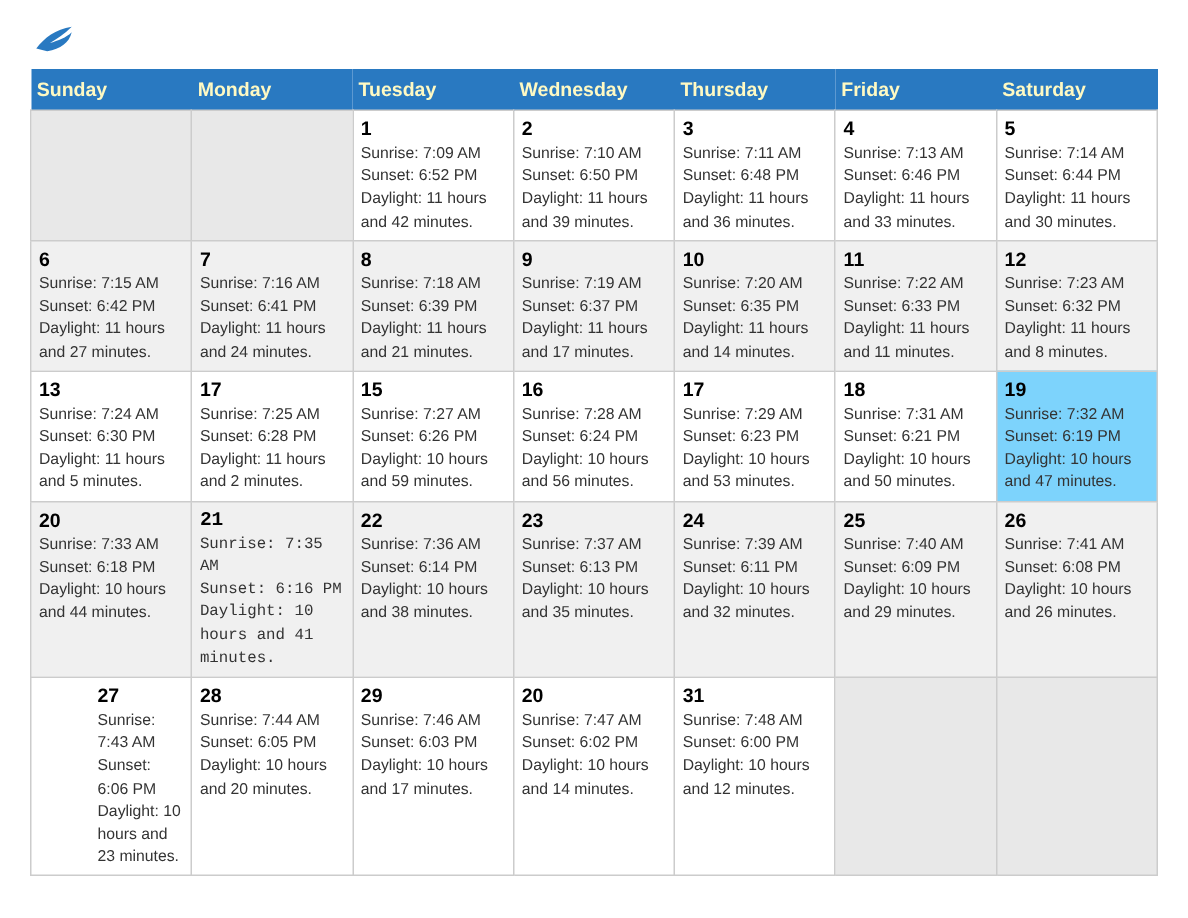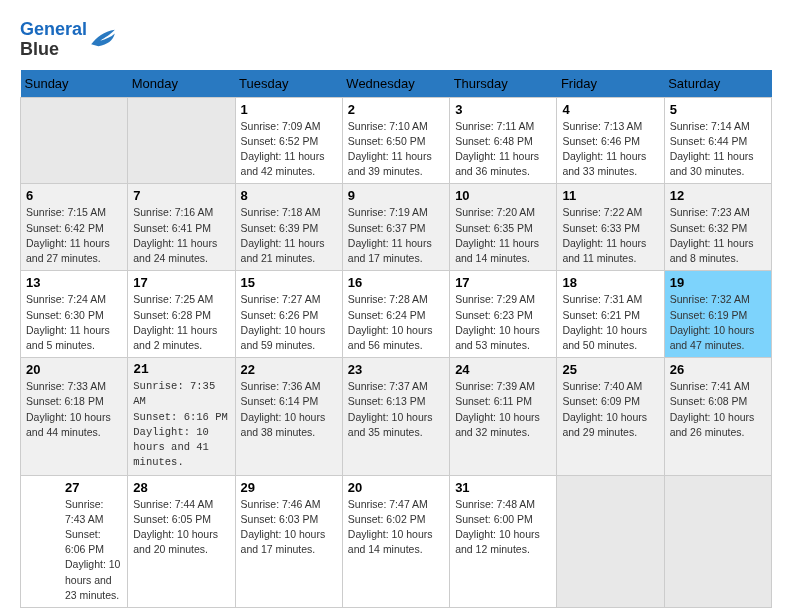--- a/index.html
+++ b/index.html
@@ -47,25 +47,25 @@
       font-size: 15px;
       color: #555;
     }
     table {
       width: 100%;
       border-collapse: collapse;
       font-size: 11px;
     }
     th {
       background-color: #2979c1;
-      color: #000000;
+      color: #fef9c3;
       padding: 6px 4px;
       text-align: left;
       font-size: 13px;
-      font-weight: normal;
+      font-weight: bold;
     }
     td {
       border: 1px solid #ccc;
       padding: 4px 5px;
       vertical-align: top;
       height: 78px;
       width: calc(100% / 7);
     }
     tr:nth-child(even) td {
       background-color: #f5f5f5;
@@ -86,25 +86,20 @@
     }
     .empty-cell {
       background-color: #e8e8e8 !important;
     }
   </style>
 </head>
 <body>
 
 <div class="header">
   <div class="logo">
-    <div>
-      <div class="logo-text">
-        <span>General</span><br>Blue
-      </div>
-    </div>
     <svg class="logo-bird" viewBox="0 0 30 22" fill="none">
       <path d="M2 18 C8 10, 16 4, 28 2 C22 8, 18 10, 12 14 C18 12, 24 10, 28 6 C26 14, 20 18, 10 20 Z" fill="#2979c1"></path>
     </svg>
   </div>
   <div class="title-block">
     <div class="month-title"></div>
     <div class="location"></div>
   </div>
 </div>
 

